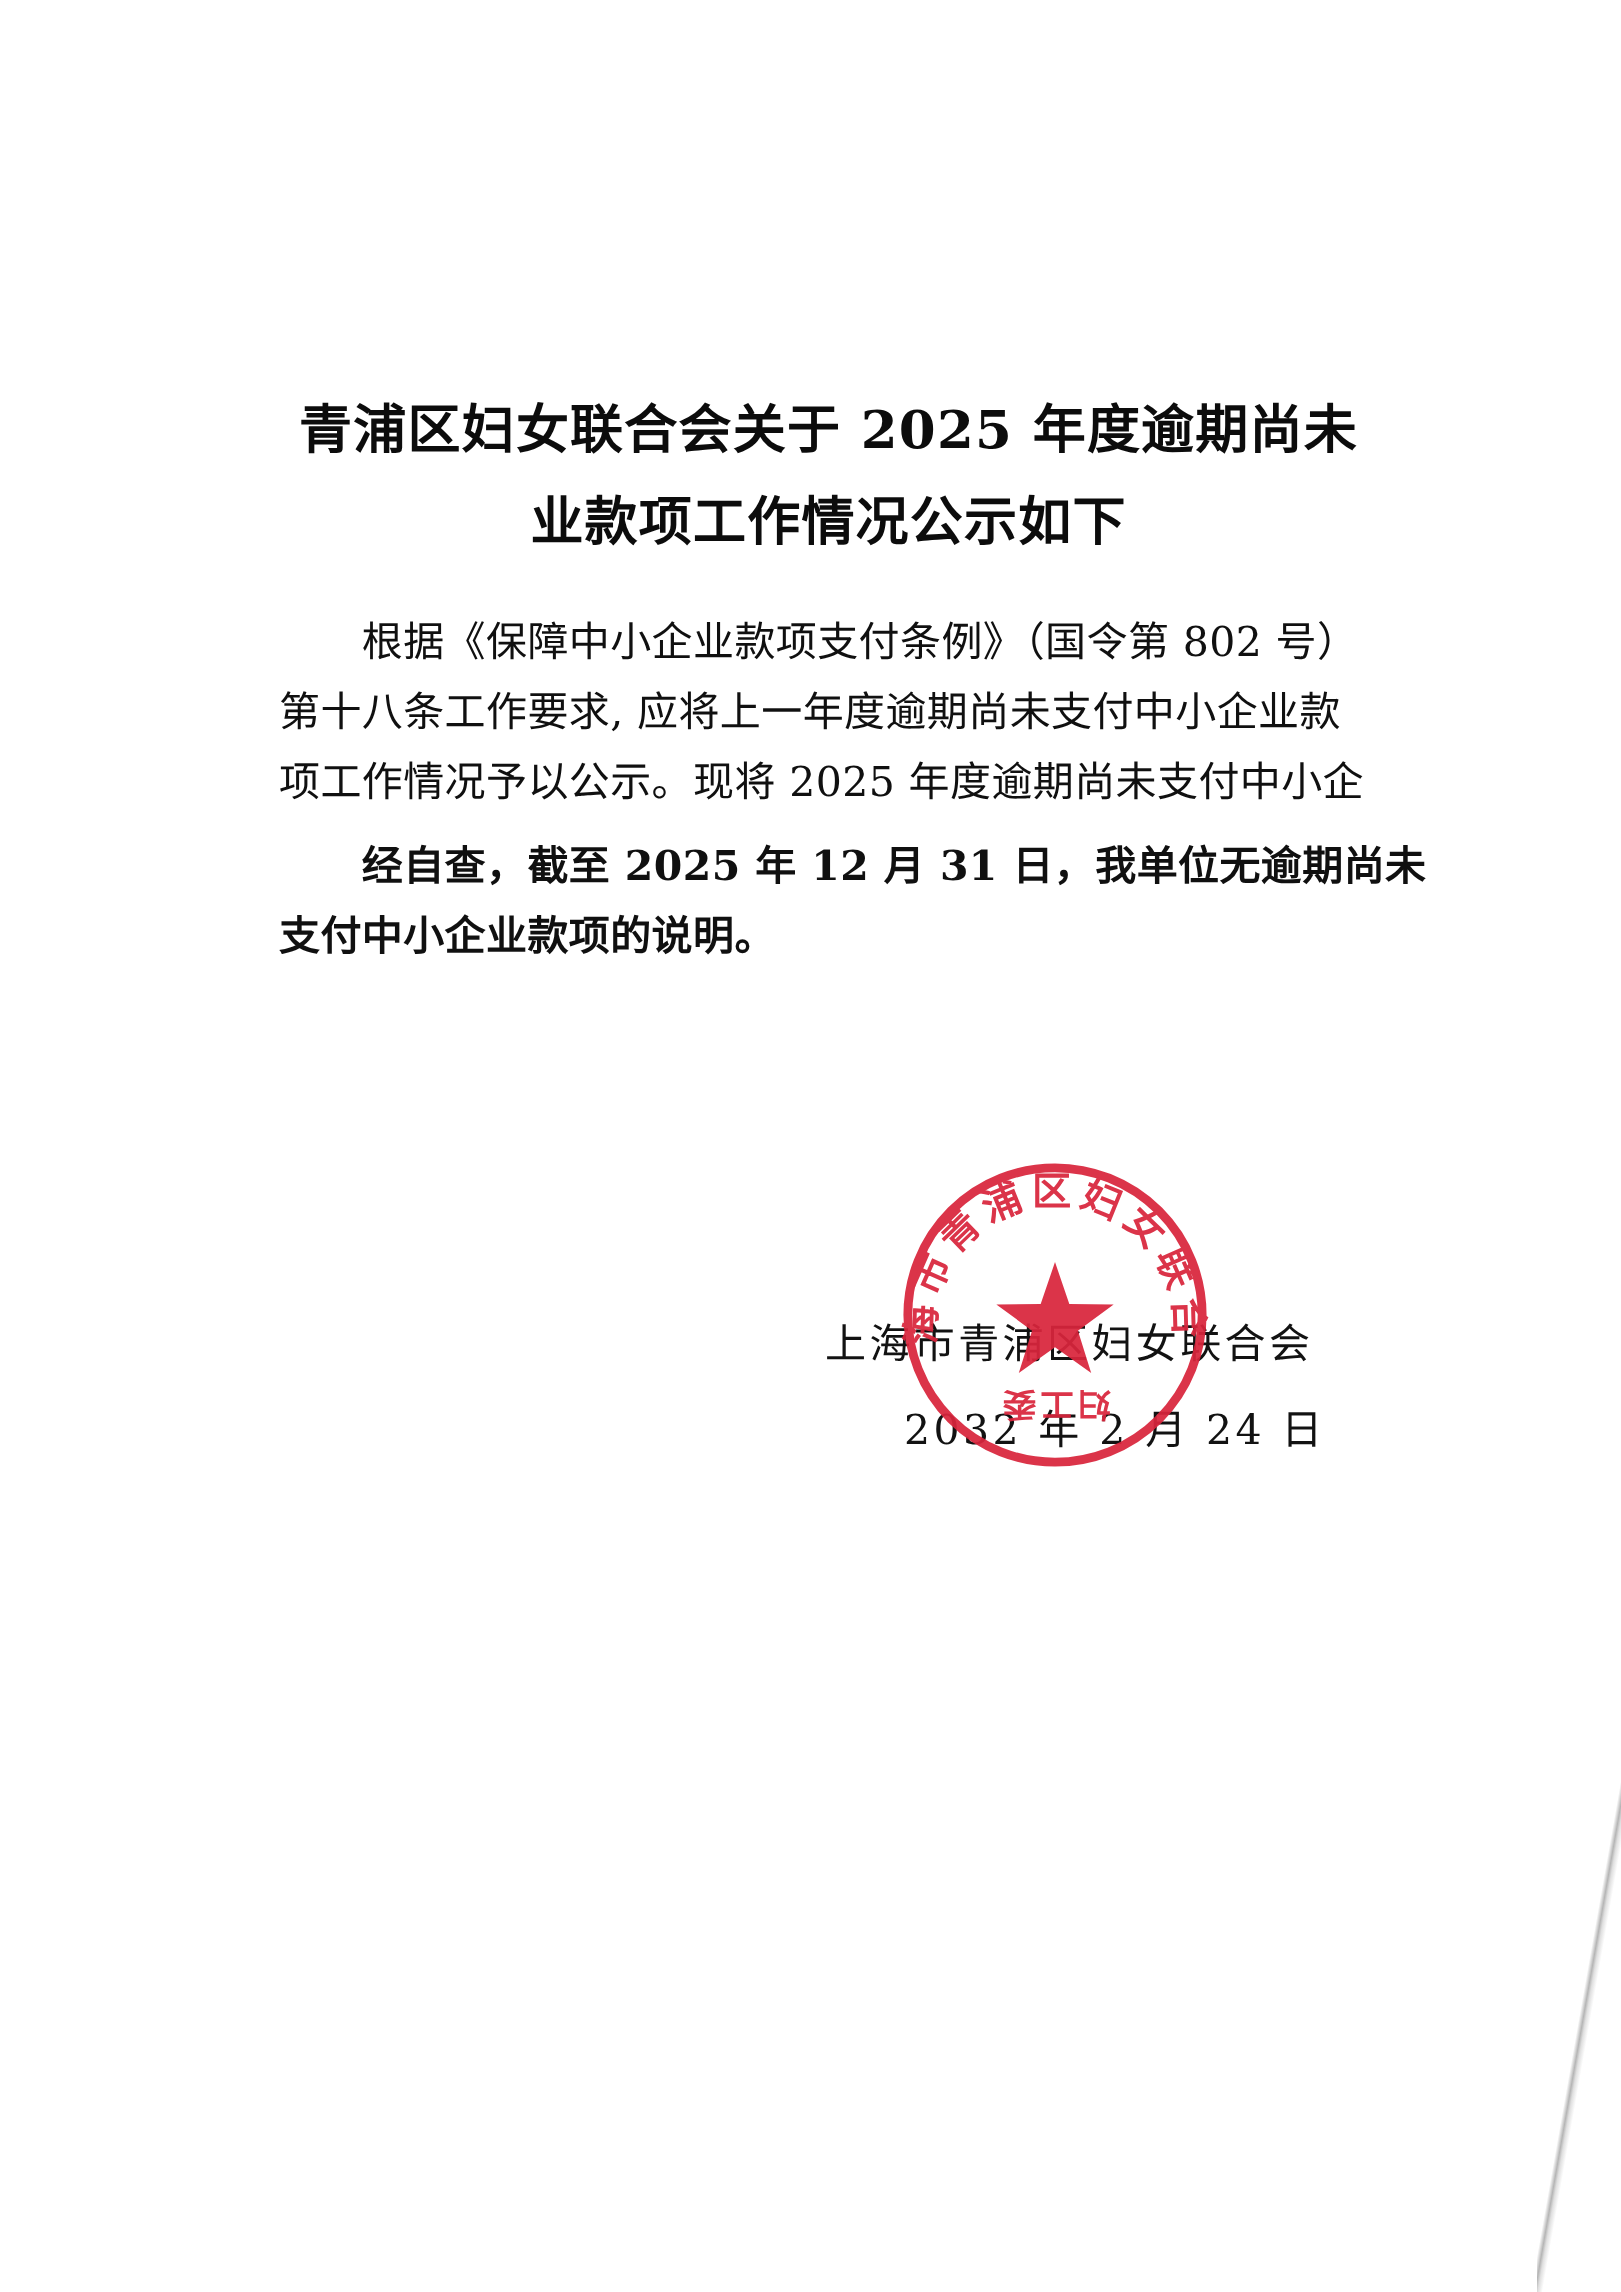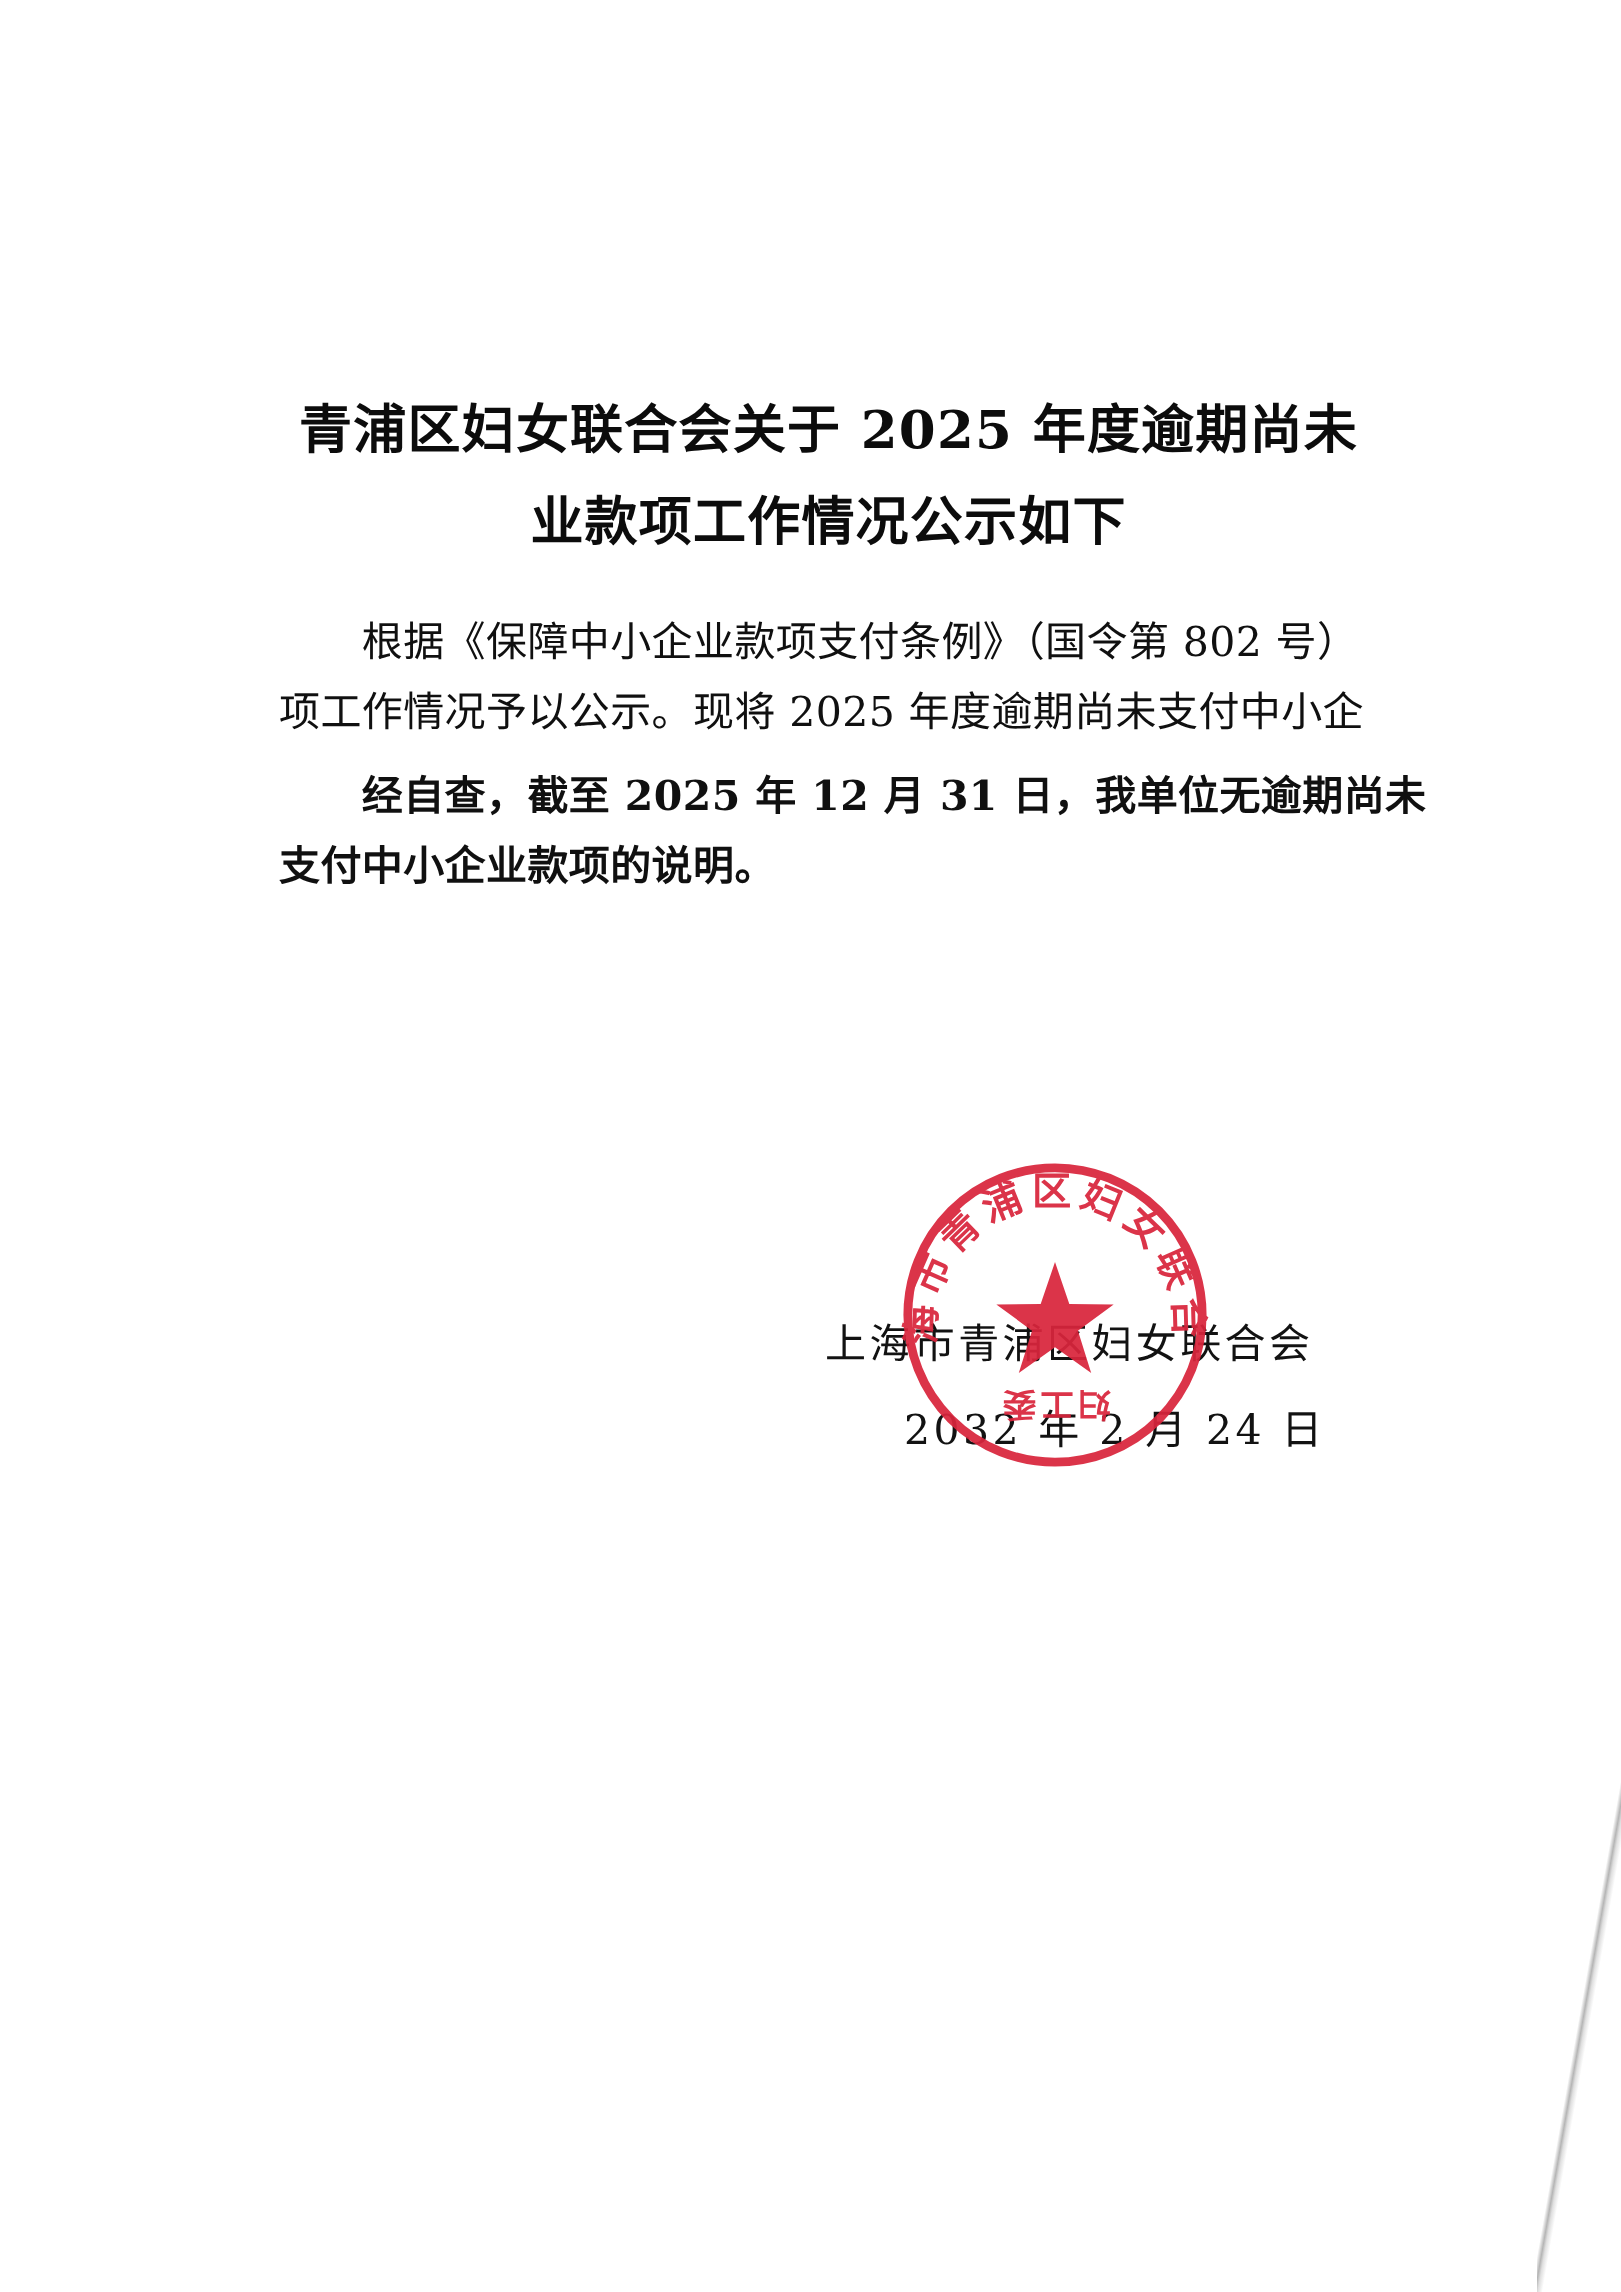--- a/index.html
+++ b/index.html
@@ -122,20 +122,21 @@
 
   <div class="doc-body">
 
     <h1 class="doc-title">
       <span class="tline tline-1">青浦区妇女联合会关于 2025 年度逾期尚未</span>
       <span class="tline tline-2">业款项工作情况公示如下</span>
     </h1>
 
     <p class="para">
       <span class="para-line">　　根据《保障中小企业款项支付条例》（国令第 802 号）</span>
+      <span class="para-line">第十八条工作要求, 应将上一年度逾期尚未支付中小企业款</span>
       <span class="para-line">项工作情况予以公示。现将 2025 年度逾期尚未支付中小企</span>
     </p>
 
     <p class="para">
       <span class="para-line">　　经自查，截至 2025 年 12 月 31 日，我单位无逾期尚未</span>
       <span class="para-line">支付中小企业款项的说明。</span>
     </p>
 
 
   </div>

